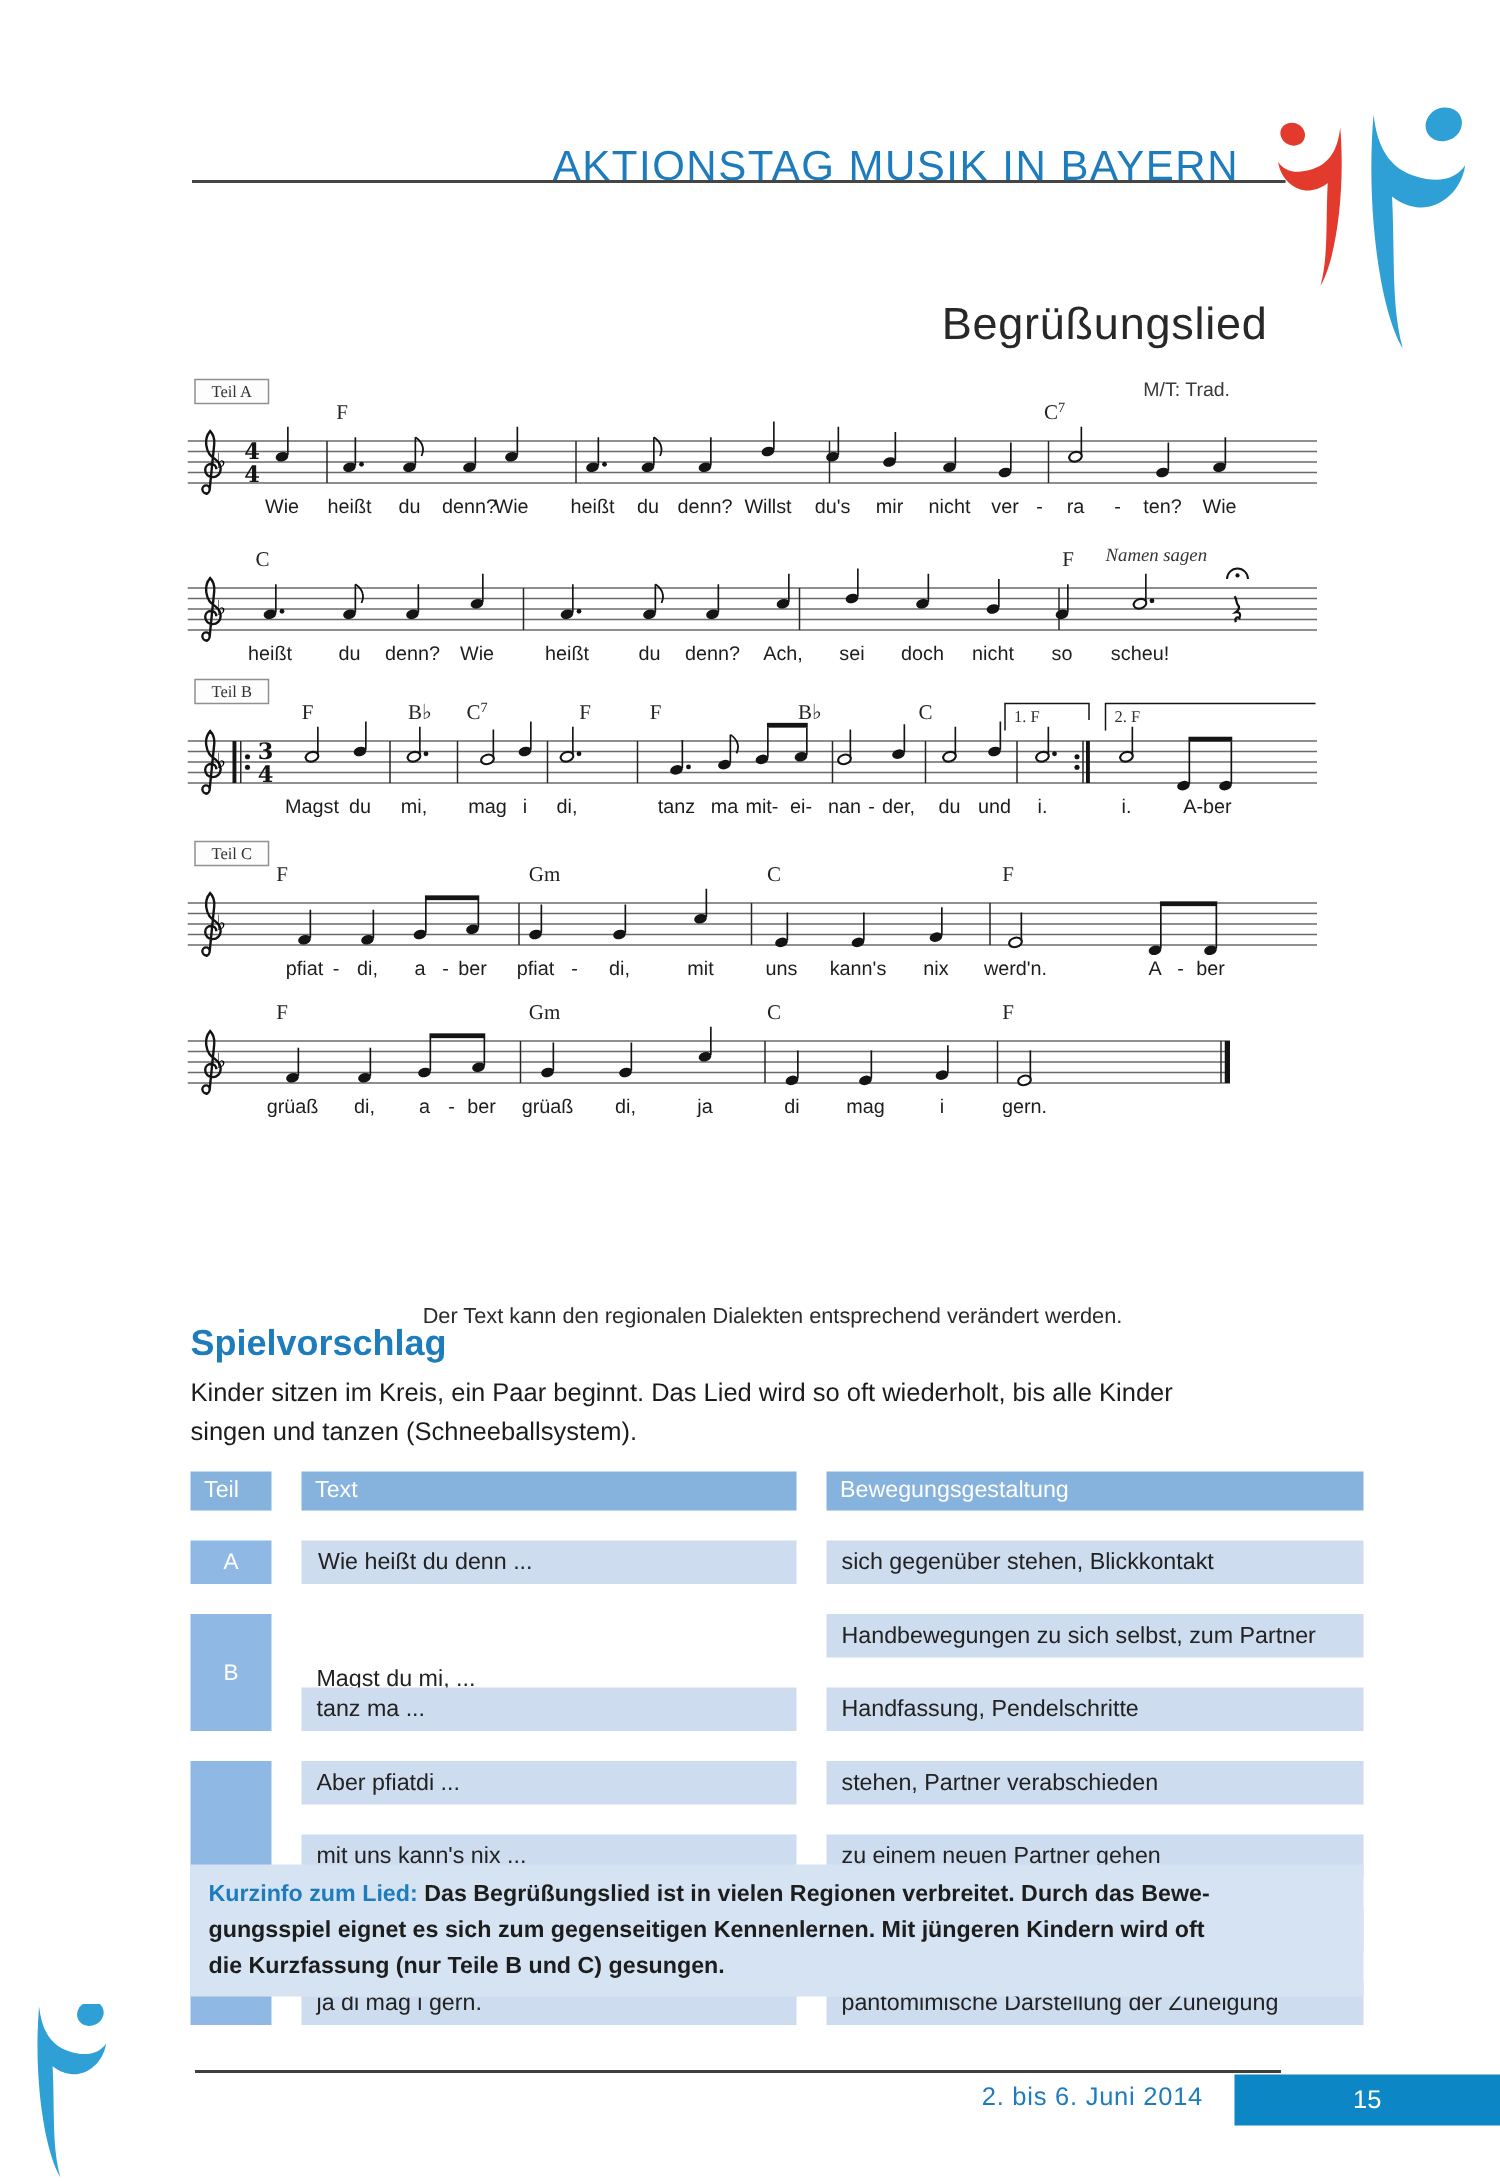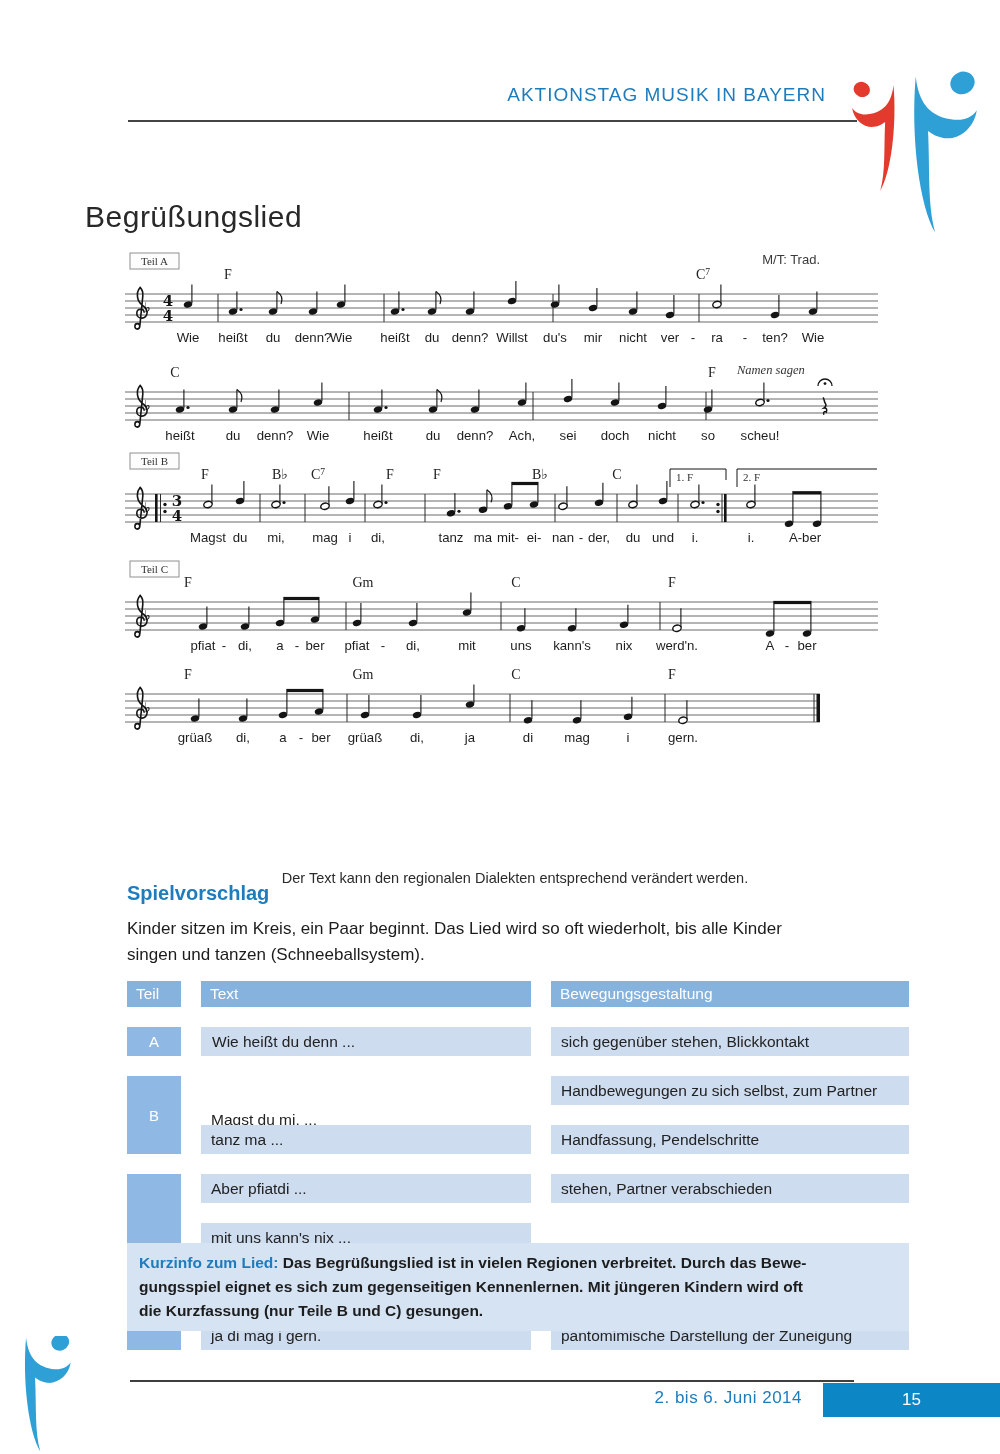--- a/index.html
+++ b/index.html
@@ -1,44 +1,44 @@
 <!DOCTYPE html>
 <html style="--accent: #1e7cbd; --rule: #454545; --tbl-header: #86b2de; --tbl-teil: #8fb9e4; --tbl-row: #cedcef; --info-bg: #d5e3f3; --pagebox: #0d86c6; --logo-red: #e23b2e; --logo-blue: #2fa0d6;"><head>
 <meta charset="utf-8">
 <style>
   html,body{margin:0;padding:0;background:#e8e8e8;}
   .page{position:relative;width:1000px;height:1454px;background:#fff;overflow:hidden;
         font-family:"Liberation Sans",sans-serif;margin:0 auto;}
   
-  .header-title{position:absolute;top:84px;left:0;width:826px;text-align:right;
-    font-size:19px;letter-spacing:1px;color:var(--accent);}
+  .header-title{position:absolute;top:95px;left:0;width:826px;text-align:right;
+    font-size:28px;letter-spacing:1px;color:var(--accent);}
   .header-rule{position:absolute;top:120px;left:128px;width:729px;height:2px;background:var(--rule);}
   .logo-tr{position:absolute;left:845px;top:64px;width:134px;height:180px;}
   .logo-bl{position:absolute;left:0px;top:1336px;width:100px;height:118px;}
   
-  .song-title{position:absolute;top:200px;left:85px;width:760px;text-align:left;
+  .song-title{position:absolute;top:200px;left:85px;width:760px;text-align:right;
     font-size:30px;font-weight:500;letter-spacing:.5px;color:#282828;}
   .staff{position:absolute;left:125px;width:760px;height:102px;}
   .sline{stroke:#6a6a6a;stroke-width:1;}
   .bline{stroke:#2a2a2a;stroke-width:1;}
   .ink-f{fill:#141414;stroke:none;}
   .ink-s{fill:none;stroke:#141414;}
   .nhead-open{fill:#fff;stroke:#141414;stroke-width:1.4;}
   .stem{stroke:#141414;stroke-width:1.1;}
   .tsig{font:700 15px "DejaVu Serif",serif;text-anchor:middle;fill:#141414;}
   .chord{font:14px "Liberation Serif",serif;fill:#222;}
   .labelbox{fill:#fdfdfd;stroke:#909090;stroke-width:1;}
   .labeltext{font:11px "Liberation Serif",serif;fill:#333;}
   .credit{font:13px "Liberation Sans",sans-serif;fill:#3a3a3a;}
   .annot{font:italic 12.5px "Liberation Serif",serif;fill:#333;}
   .lyr{font:13.2px "Liberation Sans",sans-serif;fill:#1d1d1d;}
   .note-below{position:absolute;top:846px;left:125px;width:780px;text-align:center;
     font-size:14.5px;color:#2b2b2b;margin-top:24px;}
   
-  .sv-heading{position:absolute;top:882px;left:127px;font-size:20px;font-weight:700;color:var(--accent);}
+  .sv-heading{position:absolute;top:882px;left:127px;font-size:24px;font-weight:700;color:var(--accent);}
   .sv-body{position:absolute;top:916px;left:127px;width:792px;font-size:17px;line-height:1.52;color:#1c1c1c;}
   
   .song-table{position:absolute;top:981px;left:127px;width:782px;display:grid;
     grid-template-columns:54px 330px 1fr;grid-template-rows:26px repeat(7,29px);gap:20px;}
   .th{background:var(--tbl-header);color:#fff;font-size:15.5px;display:flex;align-items:center;padding-left:9px;}
   .teil-cell{background:var(--tbl-teil);color:#fff;font-size:15px;display:flex;align-items:center;justify-content:center;}
   .data-cell{background:var(--tbl-row);color:#222;font-size:15.5px;display:flex;align-items:center;padding-left:10px;}
   
   .kurzinfo{position:absolute;top:1243px;left:127px;width:782px;background:var(--info-bg);
     box-sizing:border-box;padding:8px 12px;font-size:15.5px;line-height:1.55;color:#1d1d1d;font-weight:bold;}
@@ -441,20 +441,21 @@
       <div class="data-cell" style="grid-area: 2 / 3;">sich gegenüber stehen, Blickkontakt</div>
       <div class="teil-cell" style="grid-area: 3 / 1 / span 2;">B</div>
       <div class="data-cell" style="grid-area: 3 / 2; margin-top: 44px;">Magst du mi, ...</div>
       <div class="data-cell" style="grid-area: 3 / 3;">Handbewegungen zu sich selbst, zum Partner</div>
       <div class="data-cell" style="grid-area: 4 / 2;">tanz ma ...</div>
       <div class="data-cell" style="grid-area: 4 / 3;">Handfassung, Pendelschritte</div>
       <div class="teil-cell" style="grid-area: 5 / 1 / span 4;">C</div>
       <div class="data-cell" style="grid-area: 5 / 2;">Aber pfiatdi ...</div>
       <div class="data-cell" style="grid-area: 5 / 3;">stehen, Partner  verabschieden</div>
       <div class="data-cell" style="grid-area: 6 / 2;">mit uns kann's nix ...</div>
+      <div class="data-cell" style="grid-area: 6 / 3;">zu einem neuen Partner gehen</div>
       <div class="data-cell" style="grid-area: 7 / 3;">den neuen Partner begrüßen</div>
       <div class="data-cell" style="grid-area: 8 / 2;">ja di mag i gern.</div>
       <div class="data-cell" style="grid-area: 8 / 3;">pantomimische Darstellung der Zuneigung</div>
     </div>
 
   <div class="kurzinfo">
     <span class="ki-label">Kurzinfo zum Lied:</span>
     <span> Das Begrüßungslied ist in vielen Regionen verbreitet. Durch das Bewe-<br>gungsspiel eignet es sich zum gegenseitigen Kennenlernen. Mit jüngeren Kindern wird oft<br>die Kurzfassung (nur Teile B und C) gesungen.</span>
   </div>
 

